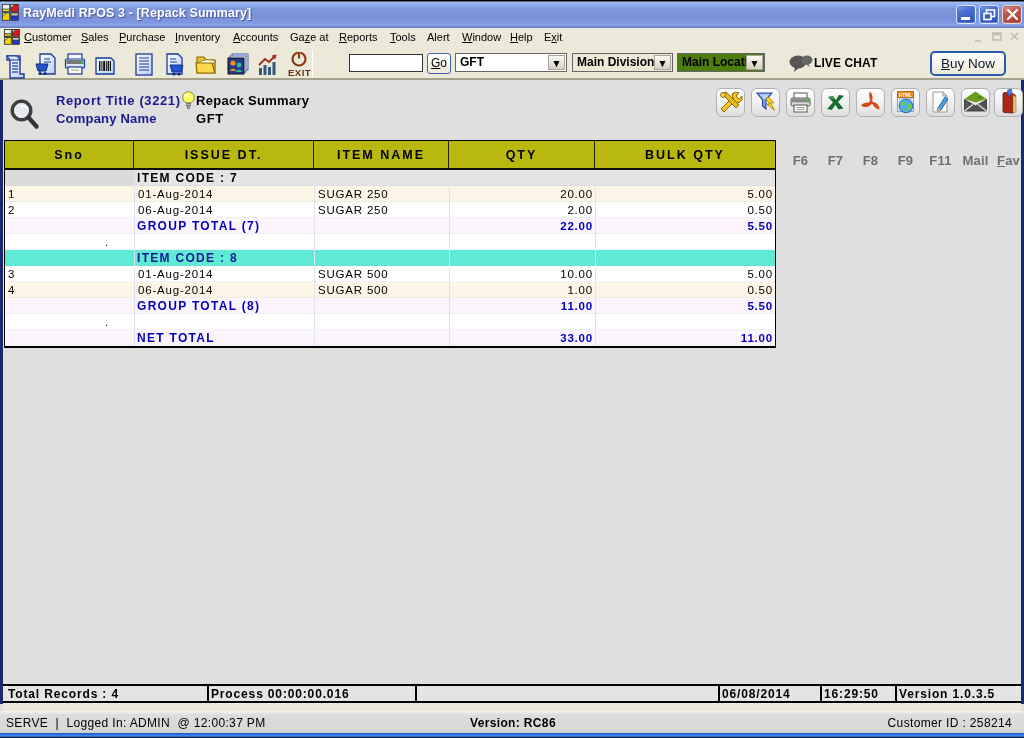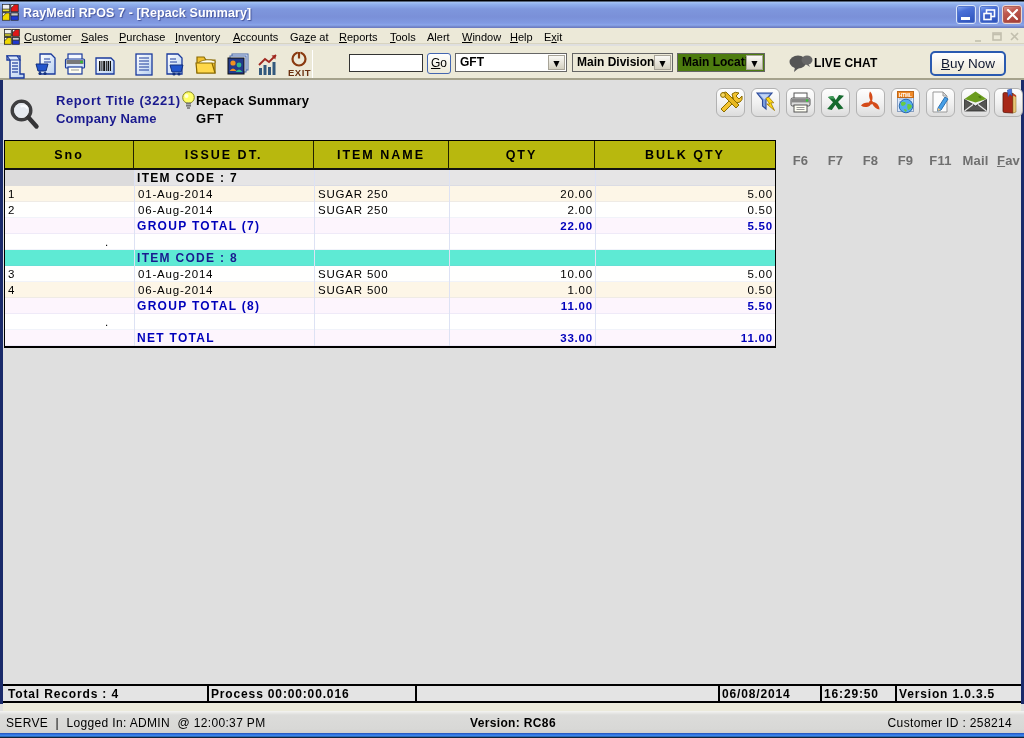--- a/index.html
+++ b/index.html
@@ -5,21 +5,21 @@
   * { margin:0; padding:0; box-sizing:border-box; }
   html,body { width:1024px; height:738px; overflow:hidden; }
   body { font-family:"Liberation Sans", sans-serif; background:#dfdfdf; position:relative; }
   .abs { position:absolute; }
   
   #titlebar { left:0; top:0; width:1024px; height:28px;
     background:linear-gradient(to bottom,#000 0,#000 1px,#a8c6f4 2px,#91b2ee 4px,#7e97dd 9px,#7a90d8 17px,#8099e2 23px,#8aa5e9 25px,#6f80c6 27px,#6b7bc0 28px); }
   #titletext { left:23px; top:6px; font-size:12.5px; font-weight:bold; color:#fff; letter-spacing:0.1px; text-shadow:1px 1px 1px #44549a; }
   .winbtn { top:5px; width:20px; height:19px; border-radius:3px; }
   
-  #menubar { left:0; top:28px; width:1024px; height:16px; background:#ece9d8; border-bottom:1px solid #d8d4c0; }
+  #menubar { left:0; top:28px; width:1024px; height:26px; background:#ece9d8; border-bottom:1px solid #d8d4c0; }
   .menuitem { position:absolute; top:3px; font-size:11px; color:#000; }
   
   #toolbar { left:0; top:46px; width:1024px; height:34px; background:#ece9d8; border-bottom:2px solid #a5a28c; }
   .combo { position:absolute; top:7px; height:19px; background:#fff; border:1px solid #666; }
   .comboarrow { position:absolute; right:1px; top:1px; bottom:1px; width:17px;
      background:linear-gradient(to bottom,#faf9f5,#d4d0c0); border:1px solid #a8a498; font-size:10.5px; color:#000; text-align:center; line-height:14px; }
   
   #client { left:0; top:80px; width:1024px; height:624px; background:#dfdfdf;
      border-left:3px solid #1a2a6a; border-right:3px solid #1a2a6a; }
   
@@ -42,21 +42,21 @@
   #servebar { left:0; top:711px; width:1024px; height:22px; letter-spacing:0.35px;
      background:linear-gradient(to bottom,#f4f4f2 0,#dcdcda 4px,#d8d8d6 18px,#d0d0ce 22px); font-size:12px; color:#000; }
   #bluestrip { left:0; top:733px; width:1024px; height:5px;
      background:linear-gradient(to bottom,#1e4cb4 0,#2e6ad8 1px,#3c8cf2 3px,#000 5px); }
   #creamband { left:3px; top:703px; width:1018px; height:8px; background:#eceadb; }
 </style>
 </head>
 <body>
 
 <div class="abs" id="titlebar"></div>
-<div class="abs" id="titletext">RayMedi RPOS 7 - [Repack Summary]</div>
+<div class="abs" id="titletext">RayMedi RPOS 3 - [Repack Summary]</div>
 <svg class="abs" style="left:2px;top:4px" width="17" height="17" viewBox="0 0 20 20">
   <g stroke="#222" stroke-width="0.8">
     <rect x="0.5" y="0.5" width="8.6" height="8.6" fill="#f0f0f0"></rect>
     <path d="M0.5 6 L9 6 L9 9 L0.5 9 Z" fill="#e8e030"></path>
     <rect x="10.5" y="0.5" width="8.6" height="8.6" fill="#e01818"></rect>
     <path d="M10.5 0.5 L15 0.5 L10.5 5 Z" fill="#f8f8f8"></path>
     <rect x="0.5" y="10.5" width="8.6" height="8.6" fill="#f0d800"></rect>
     <path d="M0.5 10.5 L5 10.5 L0.5 15 Z" fill="#f8f8f8"></path>
     <rect x="10.5" y="10.5" width="8.6" height="8.6" fill="#2038d0"></rect>
     <path d="M10.5 10.5 L19 10.5 L19 14 L10.5 14 Z" fill="#c8c8c8"></path>

